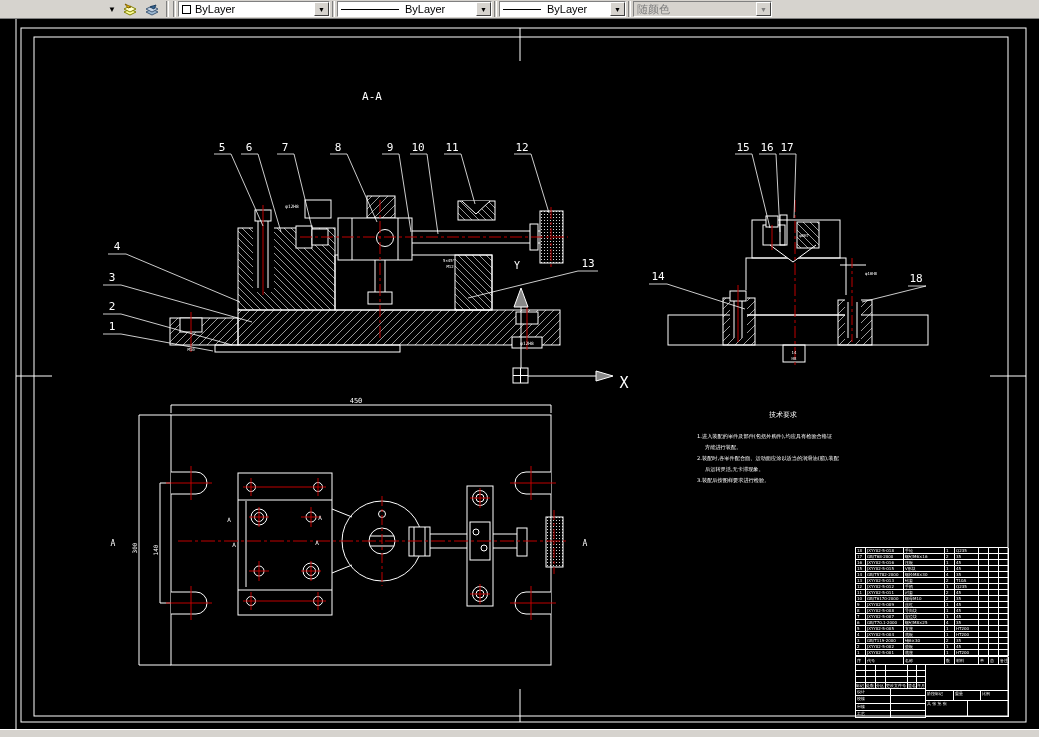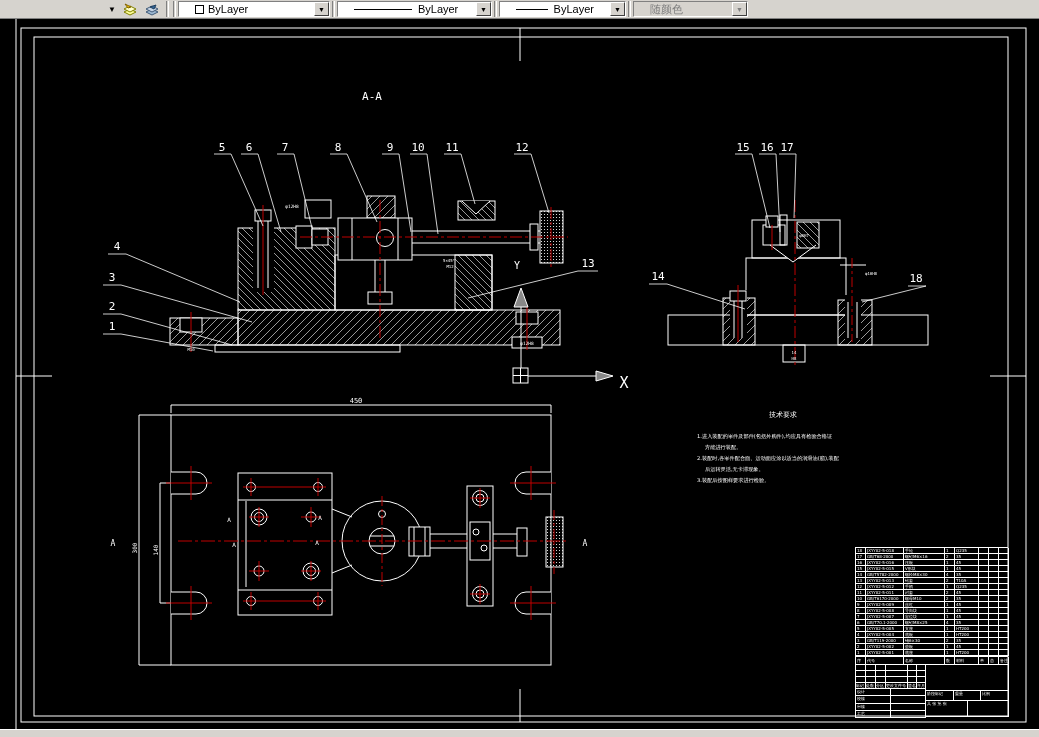--- a/index.html
+++ b/index.html
@@ -3,21 +3,21 @@
 <meta charset="utf-8">
 <style>
   html,body{margin:0;padding:0;background:#000;width:1039px;height:737px;overflow:hidden;}
   *{box-sizing:border-box;}
   
   .toolbar{height:19px;background:#d6d3ce;display:flex;align-items:center;
     font-family:"Liberation Sans",sans-serif;font-size:11px;color:#000;
     border-bottom:1px solid #808080;padding-left:2px;}
   .tb-sep{width:3px;height:16px;border-left:1px solid #808080;border-right:1px solid #fff;margin:0 2px;}
   .combo{display:flex;height:16px;border:1px solid;border-color:#808080 #fff #fff #808080;background:#fff;align-items:center;}
-  .combo .field{display:flex;align-items:center;height:14px;padding:0 16px;white-space:nowrap;overflow:hidden;}
+  .combo .field{display:flex;align-items:center;height:14px;padding:0 3px;white-space:nowrap;overflow:hidden;}
   .combo .drop{width:15px;height:14px;background:#d6d3ce;border:1px solid;border-color:#fff #404040 #404040 #fff;
     display:flex;align-items:center;justify-content:center;font-size:7px;color:#000;}
   .combo.disabled{background:#d6d3ce;color:#808080;}
   .combo.disabled .drop{color:#808080;}
   .swatch{width:9px;height:9px;border:1px solid #000;background:#fff;margin-right:4px;}
   .lineglyph{width:58px;height:1px;background:#000;margin-right:6px;}
   .iconbtn{width:22px;height:18px;display:flex;align-items:center;justify-content:center;background:#d6d3ce;
     border:1px solid #d6d3ce;}
   .tb-arrow{font-size:8px;color:#000;padding:0 4px;}
   
@@ -87,21 +87,21 @@
 
   <div class="combo" style="width:127px">
     <div class="field" style="flex:1">
       <span class="lineglyph" style="width:38px"></span>
       <span>ByLayer</span>
     </div>
     <div class="drop">▼</div>
   </div>
   <div class="tb-sep"></div>
 
-  <div class="combo disabled" style="width:115px">
+  <div class="combo disabled" style="width:139px">
     <div class="field" style="flex:1">
       <span>随颜色</span>
     </div>
     <div class="drop">▼</div>
   </div>
 </div>
 
 <div class="canvas">
 <svg id="dwg" width="1039" height="710" viewBox="0 19 1039 710">
   <defs>

